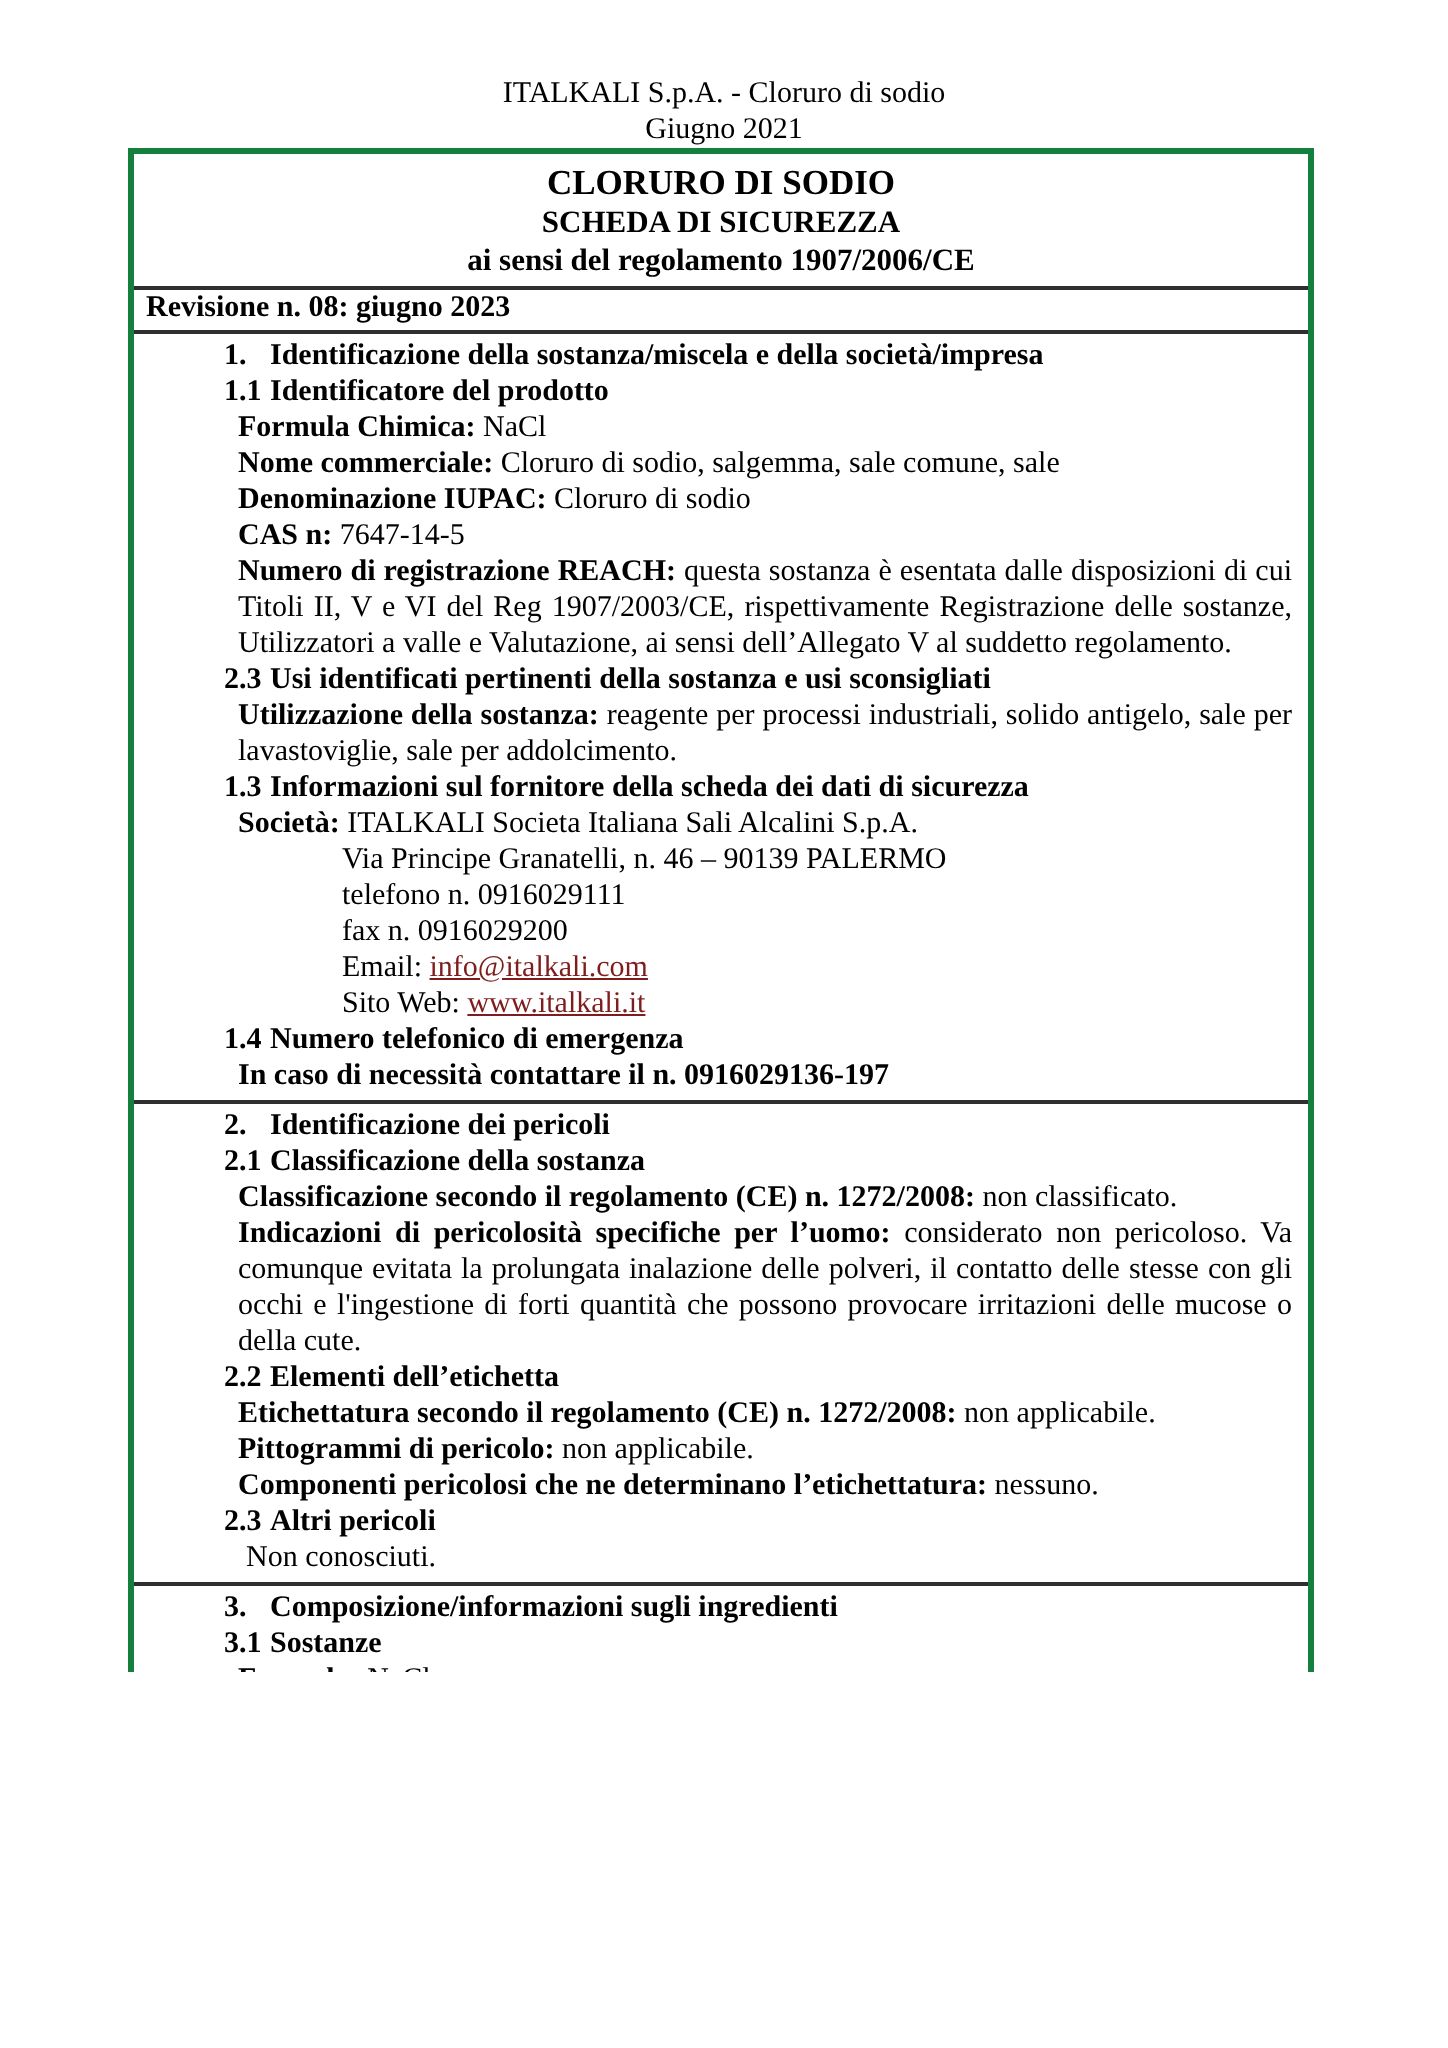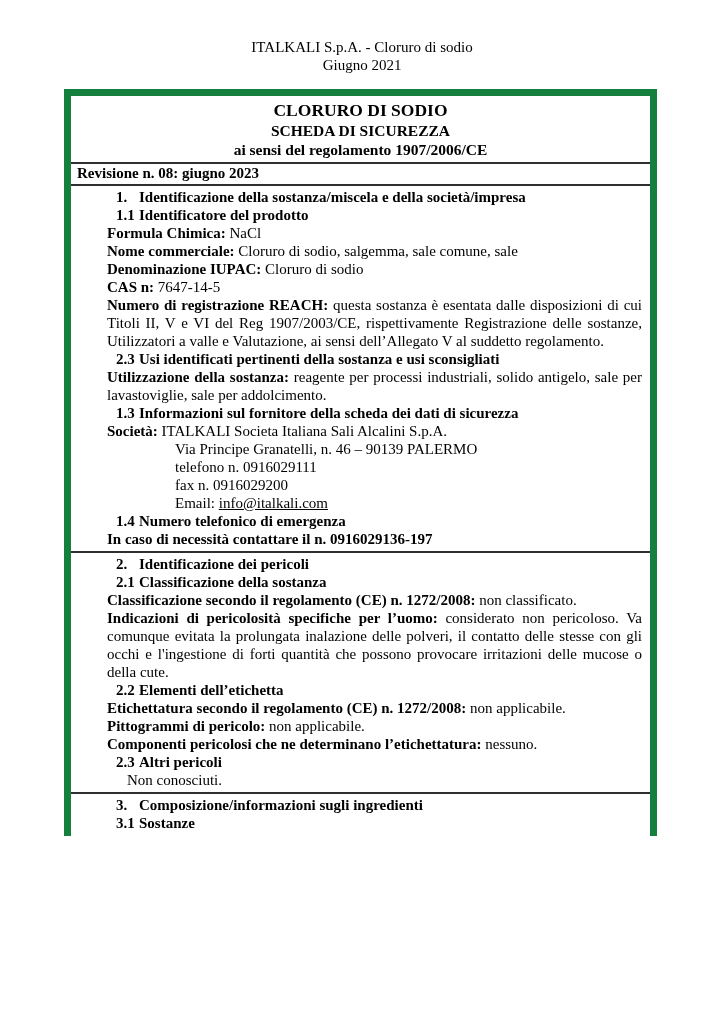--- a/index.html
+++ b/index.html
@@ -10,45 +10,45 @@
     font-family: "Liberation Serif", "DejaVu Serif", serif;
     color: #000000;
     font-size: 15px;
     overflow: hidden;
   }
   .page-header {
     position: absolute; top: 38px; left: 0; width: 724px;
     text-align: center; line-height: 18px; font-size: 15px;
   }
   .doc-box {
-    position: absolute; top: 89px; left: 64px; width: 593px;
-    border: 7px solid #15803d;
+    position: absolute; top: 74px; left: 64px; width: 593px;
+    border: 3px solid #15803d;
     box-sizing: border-box;
   }
   .title-block { text-align: center; padding: 3px 0 3px 0; font-weight: bold; }
   .title-main  { font-size: 17.5px; line-height: 22px; }
   .title-sub   { font-size: 15.5px; line-height: 19px; }
   .rev-row {
     border-top: 2px solid #2f2f2f;
     font-weight: bold;
     padding: 1px 0 2px 6px;
     line-height: 17px;
   }
   .sec {
     border-top: 2px solid #2f2f2f;
     padding: 2px 8px 3px 0;
   }
   .h { font-weight: bold; line-height: 18px; padding-left: 13px; margin-left: 32px; }
   .h .num { display: inline-block; width: 23px; }
-  .kv   { margin-left: 36px; line-height: 18px; }
+  .kv   { margin-left: 52px; line-height: 18px; }
   .just { text-align: justify; }
   .addr { margin-left: 104px; line-height: 18px; }
   .plain{ margin-left: 56px; line-height: 18px; }
   .bold { font-weight: bold; }
-  a.link { color: #000000; text-decoration: underline; cursor: pointer; font-family: Liberation Serif, serif; }
+  a.link { color: #7f1d1d; text-decoration: underline; cursor: pointer; font-family: Liberation Serif, serif; }
   .page-footer {
     position: absolute; top: 940px; left: 0; width: 724px;
     text-align: right; font-size: 15px;
   }
 </style>
 </head>
 <body>
 
 <div class="sheet">
 
@@ -76,20 +76,21 @@
       <div class="kv"><span class="bold">CAS n:</span> <span>7647-14-5</span></div>
       <div class="kv just"><span class="bold">Numero di registrazione REACH:</span> <span>questa sostanza è esentata dalle disposizioni di cui Titoli II, V e VI del Reg 1907/2003/CE, rispettivamente Registrazione delle sostanze, Utilizzatori a valle e Valutazione, ai sensi dell’Allegato V al suddetto regolamento.</span></div>
       <div class="h"><span class="num">2.3</span><span>Usi identificati pertinenti della sostanza e usi sconsigliati</span></div>
       <div class="kv just"><span class="bold">Utilizzazione della sostanza:</span> <span>reagente per processi industriali, solido antigelo, sale per lavastoviglie, sale per addolcimento.</span></div>
       <div class="h"><span class="num">1.3</span><span>Informazioni sul fornitore della scheda dei dati di sicurezza</span></div>
       <div class="kv"><span class="bold">Società:</span> <span>ITALKALI Societa Italiana Sali Alcalini S.p.A.</span></div>
       <div class="addr">Via Principe Granatelli, n. 46 – 90139 PALERMO</div>
       <div class="addr">telefono n. 0916029111</div>
       <div class="addr">fax n. 0916029200</div>
       <div class="addr"><span>Email:</span> <a class="link">info@italkali.com</a></div>
+      <div class="addr"><span>Sito Web:</span> <a class="link">www.italkali.it</a></div>
       <div class="h"><span class="num">1.4</span><span>Numero telefonico di emergenza</span></div>
       <div class="kv bold">In caso di necessità contattare il n. 0916029136-197</div>
     </div>
 
     <div class="sec">
       <div class="h"><span class="num">2.</span><span>Identificazione dei pericoli</span></div>
       <div class="h"><span class="num">2.1</span><span>Classificazione della sostanza</span></div>
       <div class="kv"><span class="bold">Classificazione secondo il regolamento (CE) n. 1272/2008:</span> <span>non classificato.</span></div>
       <div class="kv just"><span class="bold">Indicazioni di pericolosità specifiche per l’uomo:</span> <span>considerato non pericoloso. Va comunque evitata la prolungata inalazione delle polveri, il contatto delle stesse con gli occhi e l'ingestione di forti quantità che possono provocare irritazioni delle mucose o della cute.</span></div>
       <div class="h"><span class="num">2.2</span><span>Elementi dell’etichetta</span></div>

